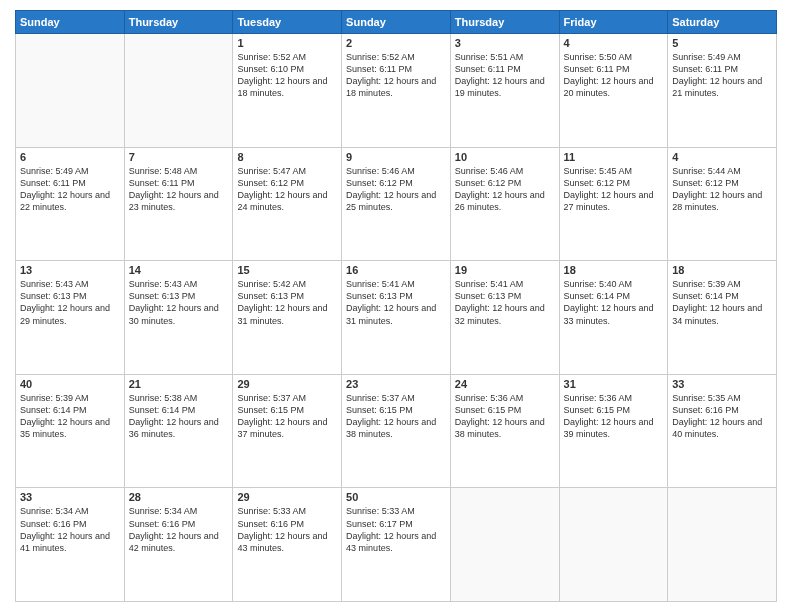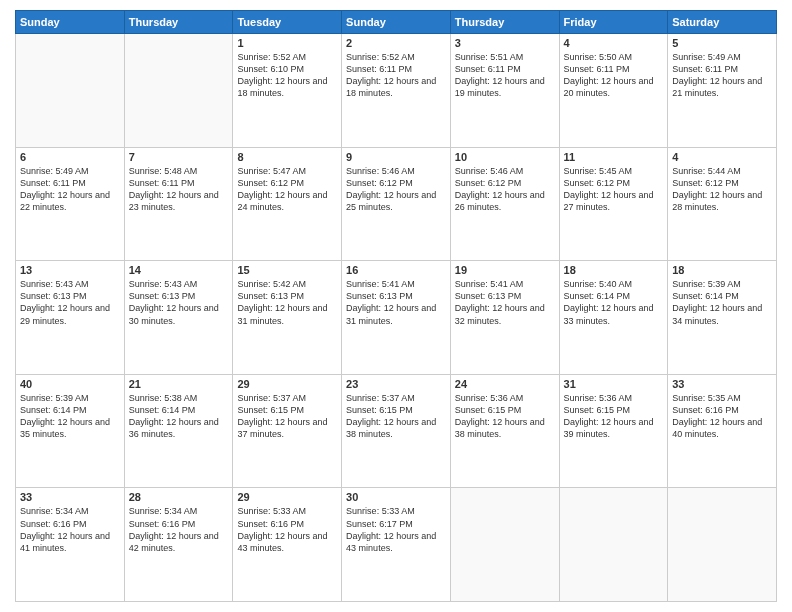--- a/index.html
+++ b/index.html
@@ -230,21 +230,21 @@
           </td>
           <td>
             <div class="day-num">28</div>
             <div class="day-info">Sunrise: 5:34 AM<br>Sunset: 6:16 PM<br>Daylight: 12 hours and 42 minutes.</div>
           </td>
           <td>
             <div class="day-num">29</div>
             <div class="day-info">Sunrise: 5:33 AM<br>Sunset: 6:16 PM<br>Daylight: 12 hours and 43 minutes.</div>
           </td>
           <td>
-            <div class="day-num">30</div>
+            <div class="day-num">50</div>
             <div class="day-info">Sunrise: 5:33 AM<br>Sunset: 6:17 PM<br>Daylight: 12 hours and 43 minutes.</div>
           </td>
           <td class="empty-cell"></td>
           <td class="empty-cell"></td>
           <td class="empty-cell"></td>
         </tr>
       </tbody>
   </table>
 </div>
 

